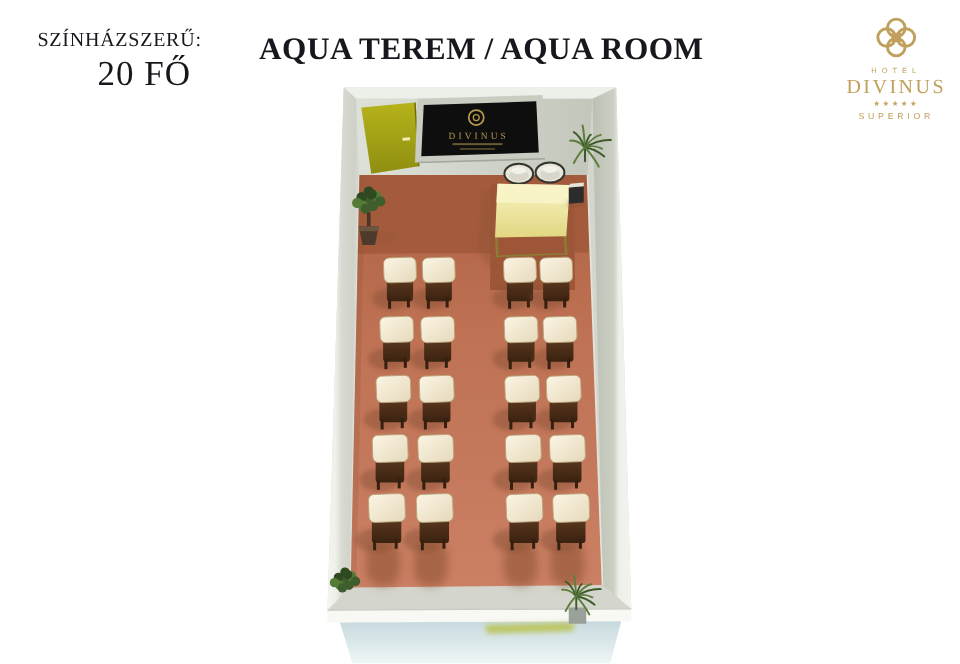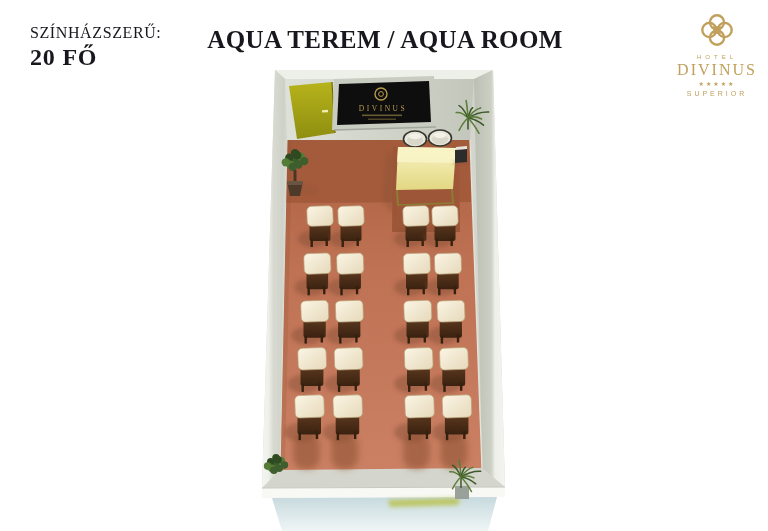--- a/index.html
+++ b/index.html
@@ -1,20 +1,20 @@
 <!DOCTYPE html>
 <html><head>
 <meta charset="utf-8">
 <style>
   html,body{margin:0;padding:0;background:#ffffff;}
   .stage{position:relative;width:768px;height:531px;background:#ffffff;overflow:hidden;
          font-family:"Liberation Serif","DejaVu Serif",serif;color:#17171d;}
   .meta{position:absolute;left:30px;top:24px;}
   .meta .arr{font-size:16px;font-weight:normal;letter-spacing:.6px;}
-  .meta .cap{font-size:24px;font-weight:bold;letter-spacing:.8px;margin-top:2px;}
+  .meta .cap{font-size:28px;font-weight:normal;letter-spacing:.8px;margin-top:2px;margin-left:48px;}
   .title{position:absolute;left:160px;top:26px;width:450px;margin:0;text-align:center;
          font-size:25px;font-weight:bold;letter-spacing:.4px;}
   .logo{position:absolute;left:659px;top:8px;width:116px;text-align:center;color:#c0a05c;line-height:1;}
   .logo .emblem{display:block;margin:0 auto;}
   .logo .l-hotel{font-size:6px;letter-spacing:4px;margin-top:2px;font-family:"Liberation Sans",sans-serif;}
   .logo .l-name{font-size:16px;letter-spacing:2px;margin-top:2px;font-weight:normal;}
   .logo .l-stars{font-size:6px;letter-spacing:2px;margin-top:3px;}
   .logo .l-tier{font-size:7px;letter-spacing:3px;margin-top:3px;font-family:"Liberation Sans",sans-serif;}
   .scene{position:absolute;left:0;top:0;}
 </style>

